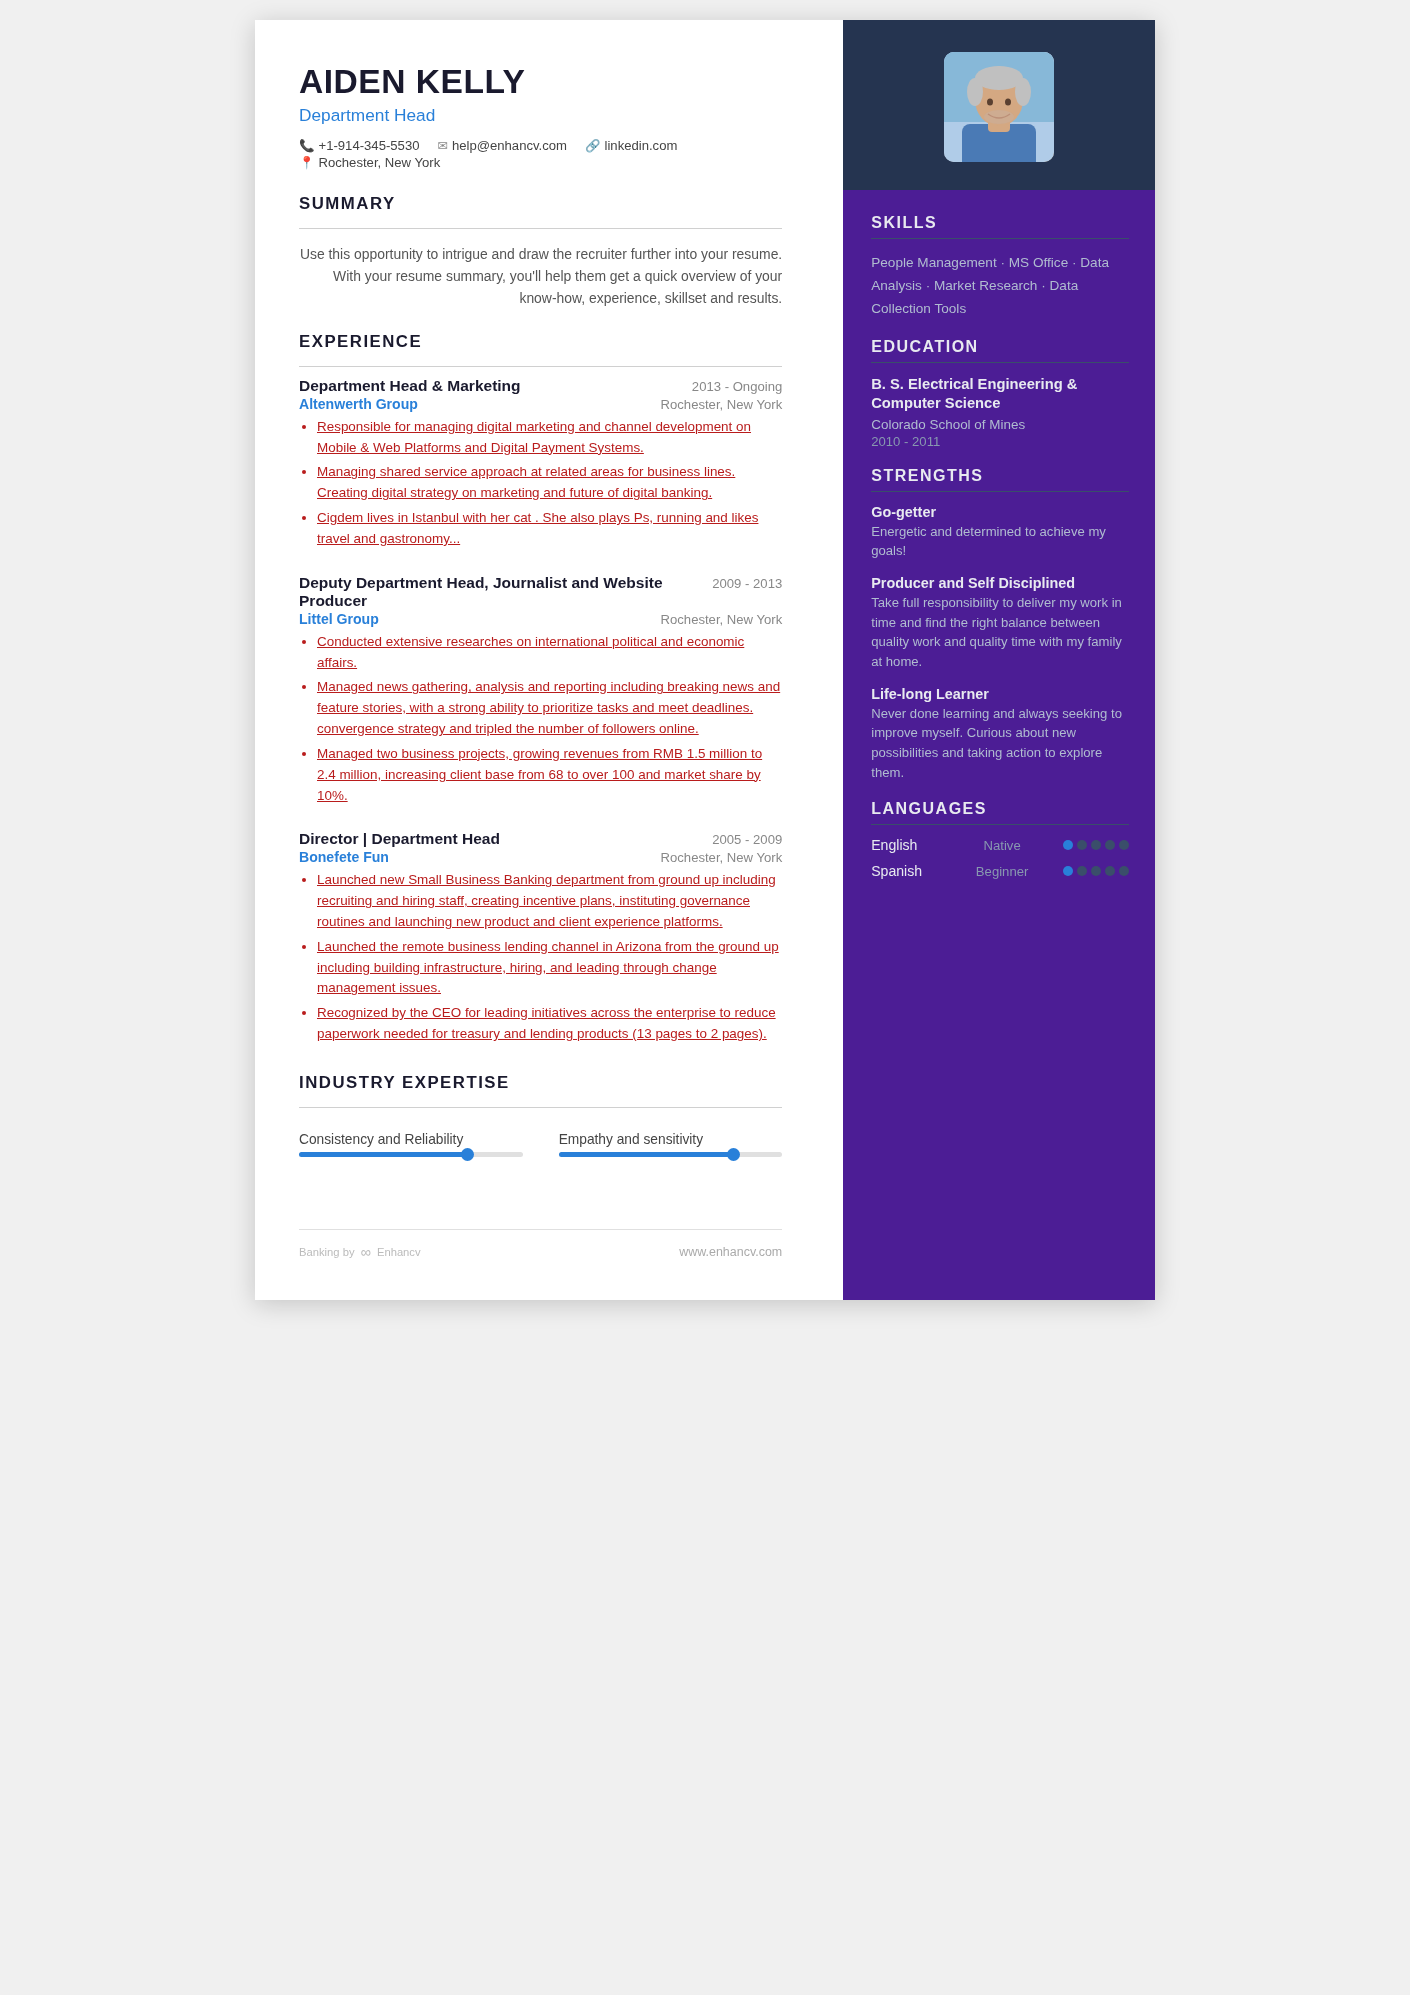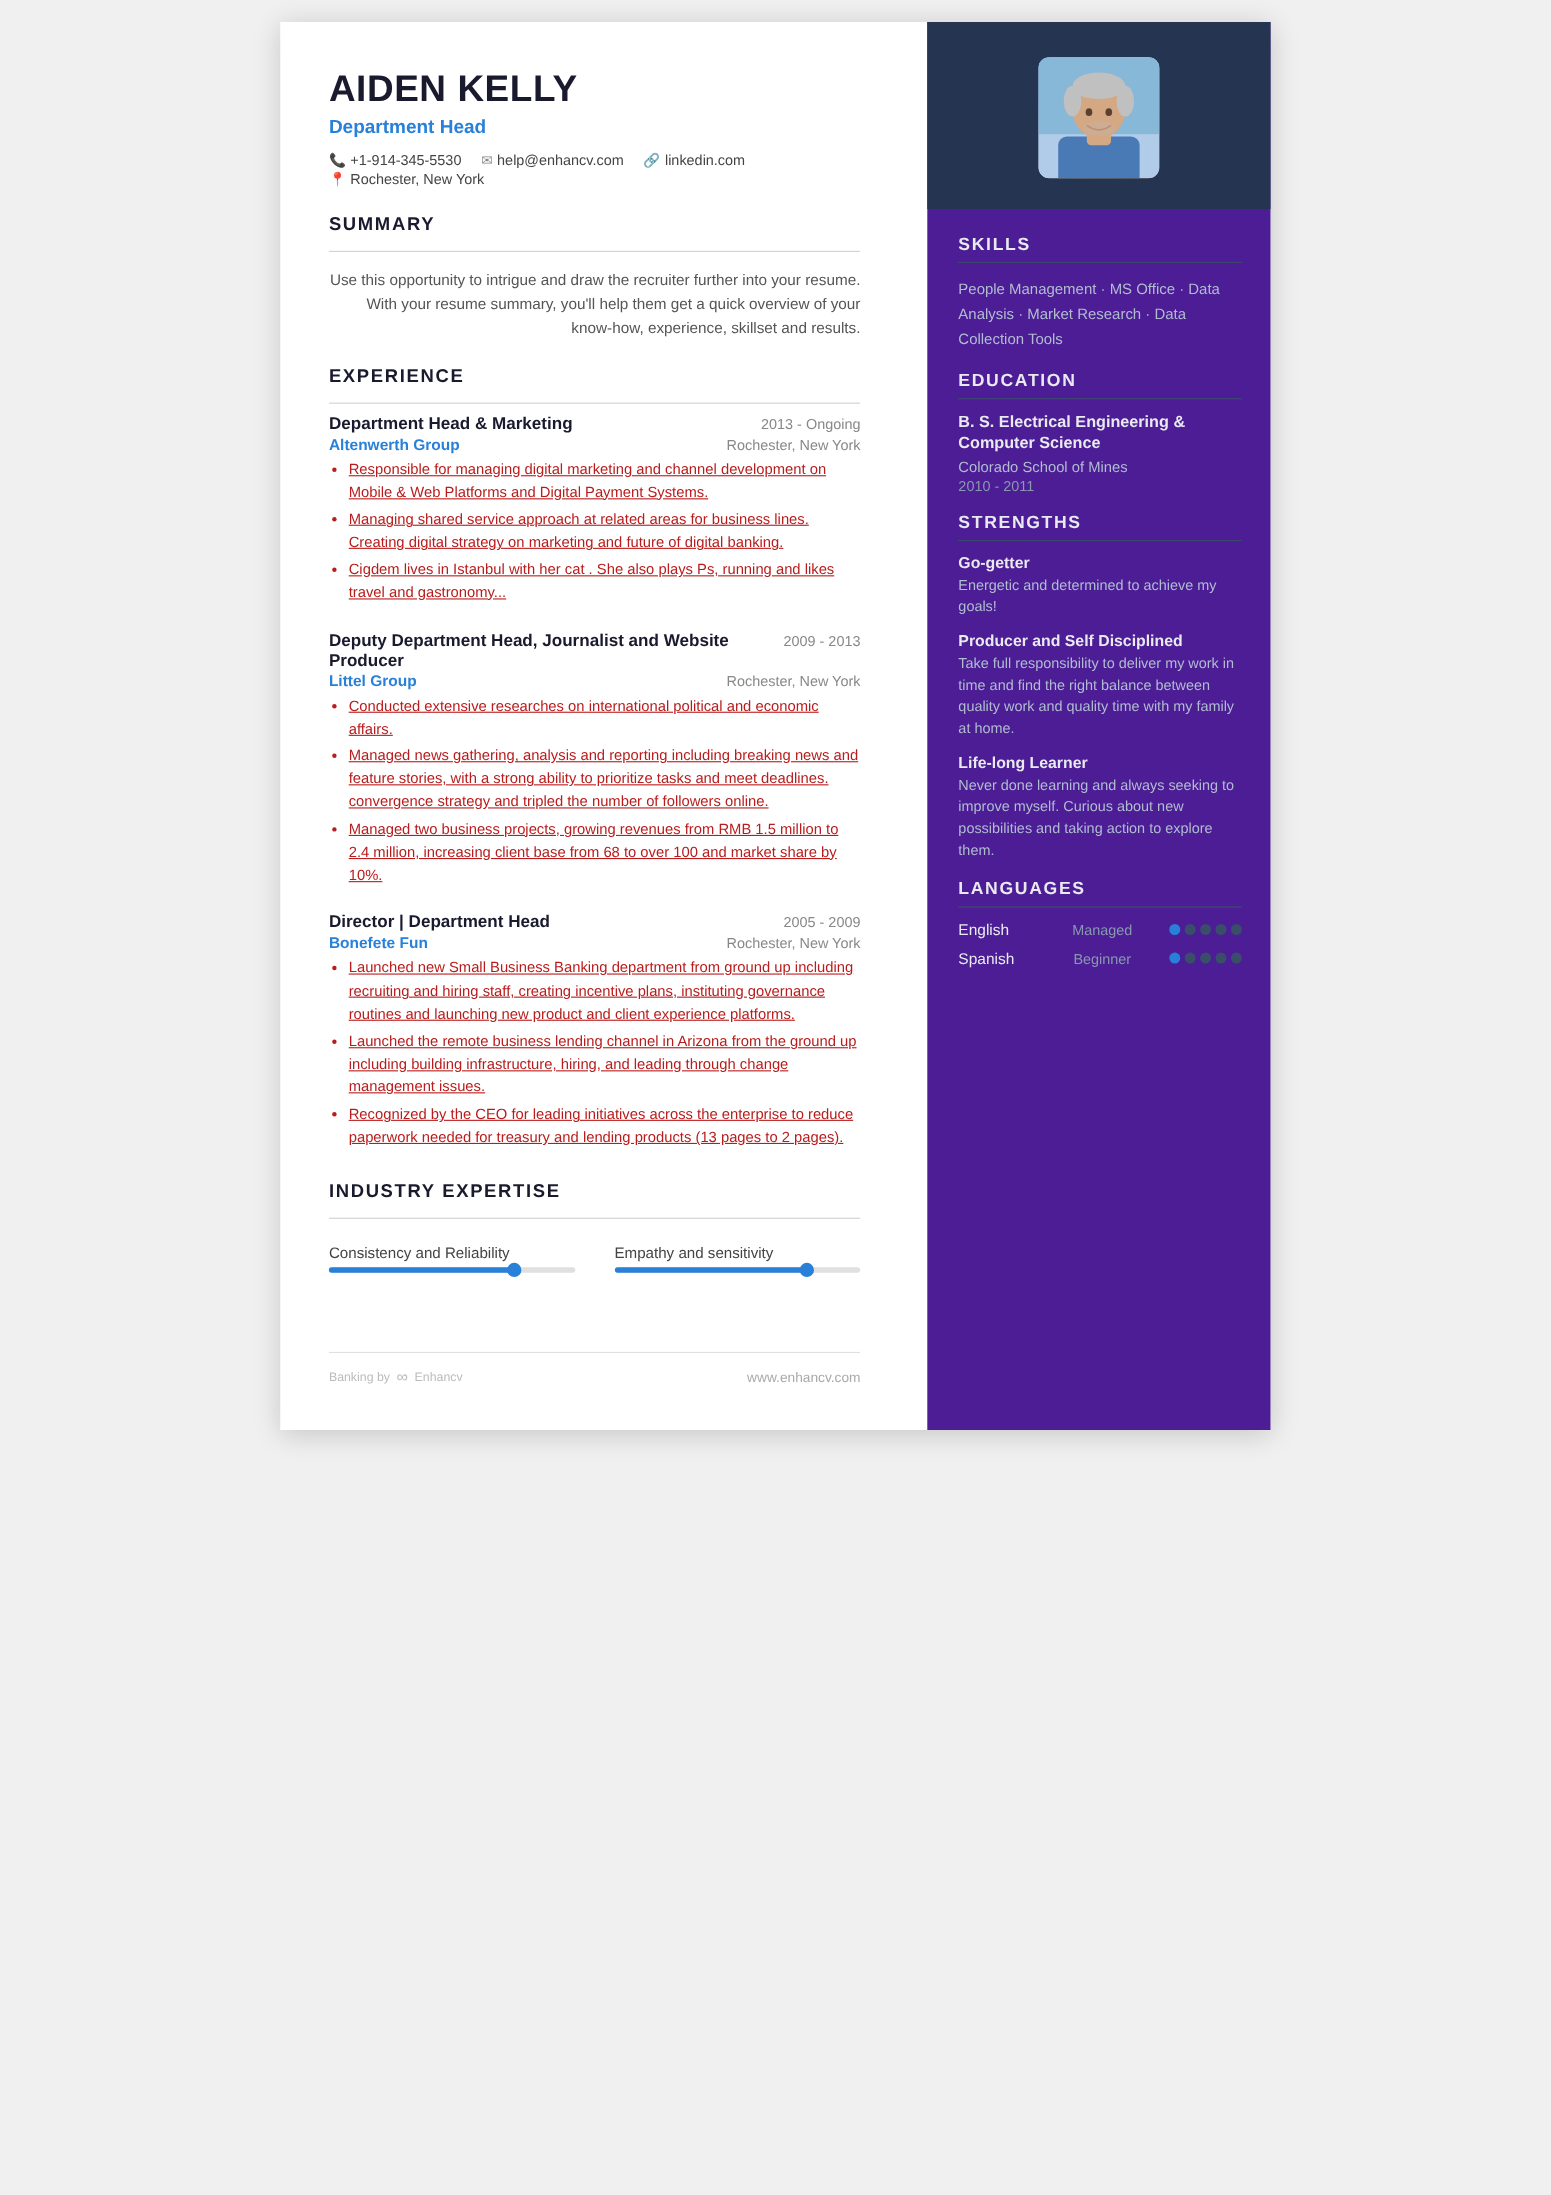--- a/index.html
+++ b/index.html
@@ -32,21 +32,21 @@
     .header-name {
       font-size: 2.1em;
       font-weight: 900;
       color: #1a1a2e;
       letter-spacing: 0.5px;
       line-height: 1.1;
     }
     .header-title {
       font-size: 1.08em;
       color: #2980d9;
-      font-weight: 700;
+      font-weight: 400;
       margin-top: 4px;
       margin-bottom: 12px;
     }
     .contact-row {
       display: flex;
       flex-wrap: wrap;
       gap: 4px 18px;
       font-size: 0.82em;
       color: #444;
       margin-bottom: 2px;
@@ -482,21 +482,21 @@
       <div class="strength-item">
         <div class="strength-name">Life-long Learner</div>
         <div class="strength-desc">Never done learning and always seeking to improve myself. Curious about new possibilities and taking action to explore them.</div>
       </div>
 
       <div class="right-section-title">LANGUAGES</div>
       <hr class="right-divider">
 
       <div class="lang-row">
         <span class="lang-name">English</span>
-        <span class="lang-level">Managed</span>
+        <span class="lang-level">Native</span>
         <div class="lang-dots">
           <div class="dot dot-filled"></div>
           <div class="dot dot-empty"></div>
           <div class="dot dot-empty"></div>
           <div class="dot dot-empty"></div>
           <div class="dot dot-empty"></div>
         </div>
       </div>
       <div class="lang-row">
         <span class="lang-name">Spanish</span>

